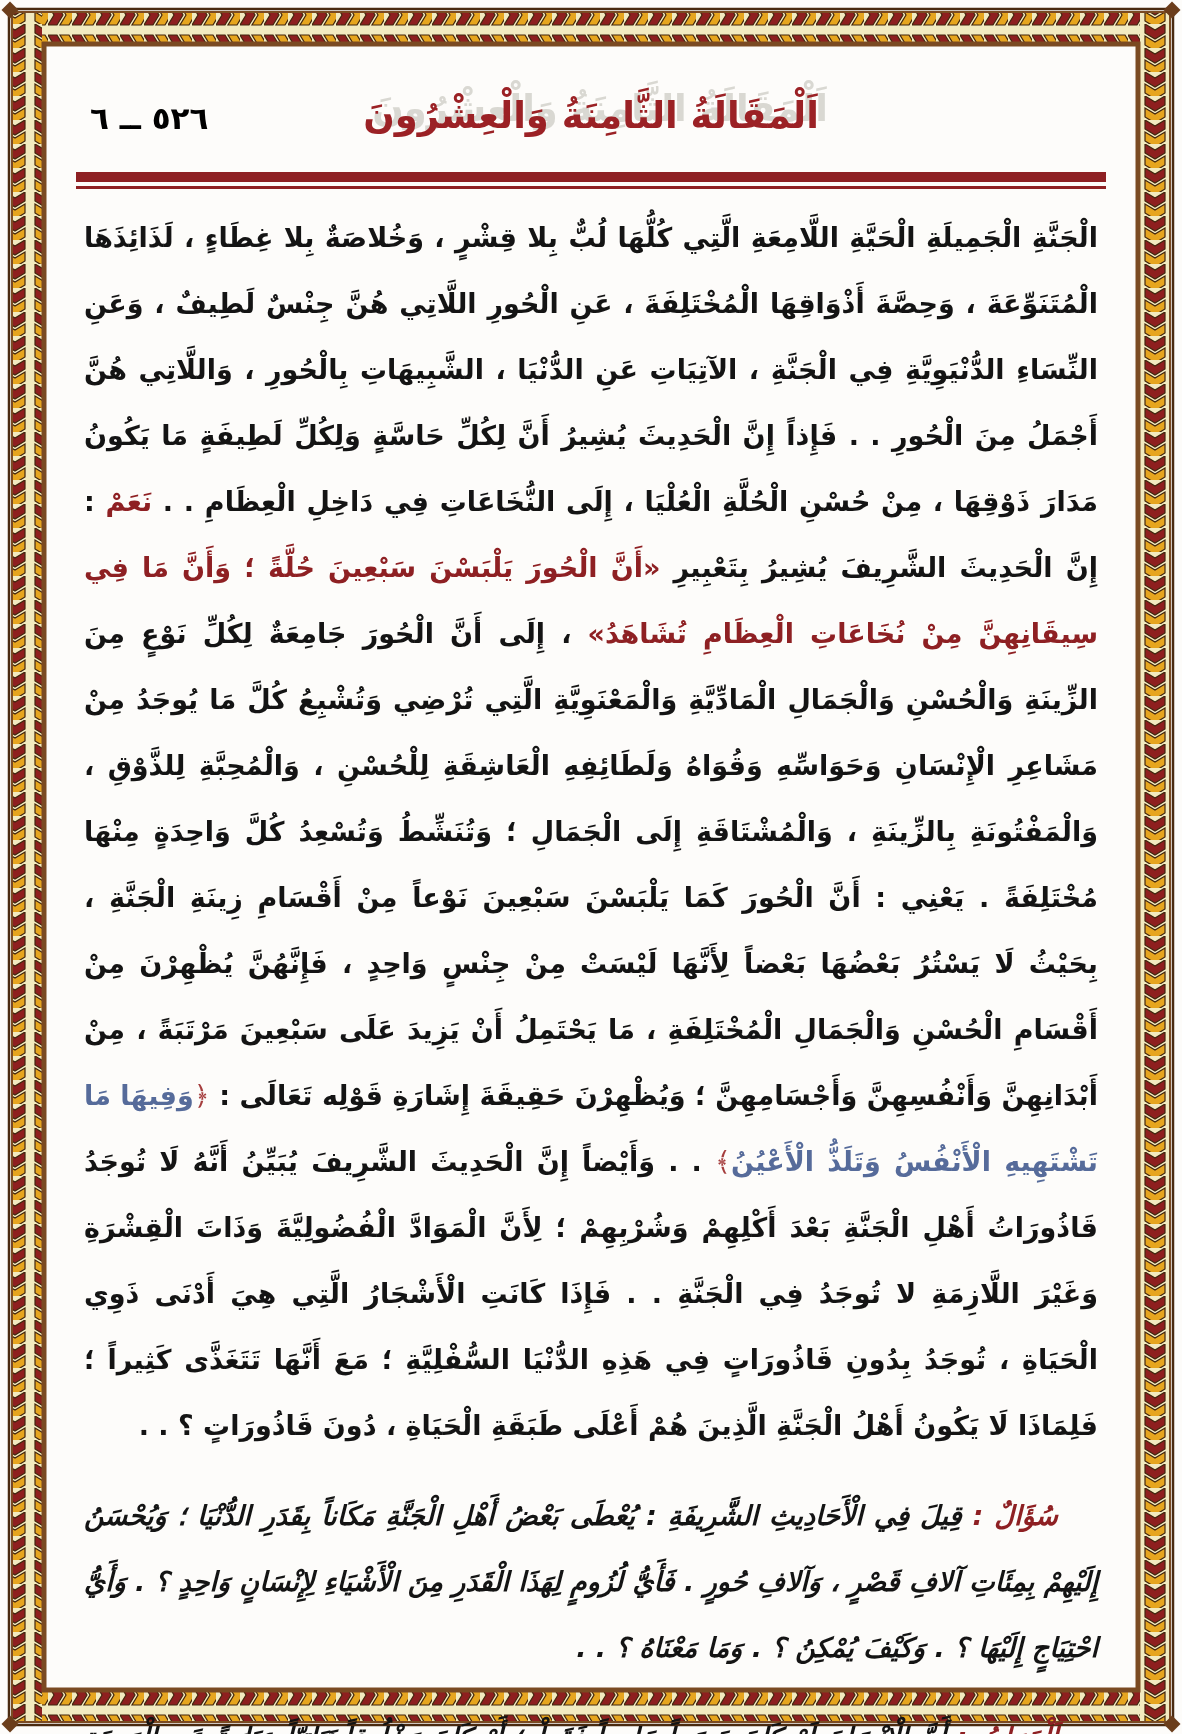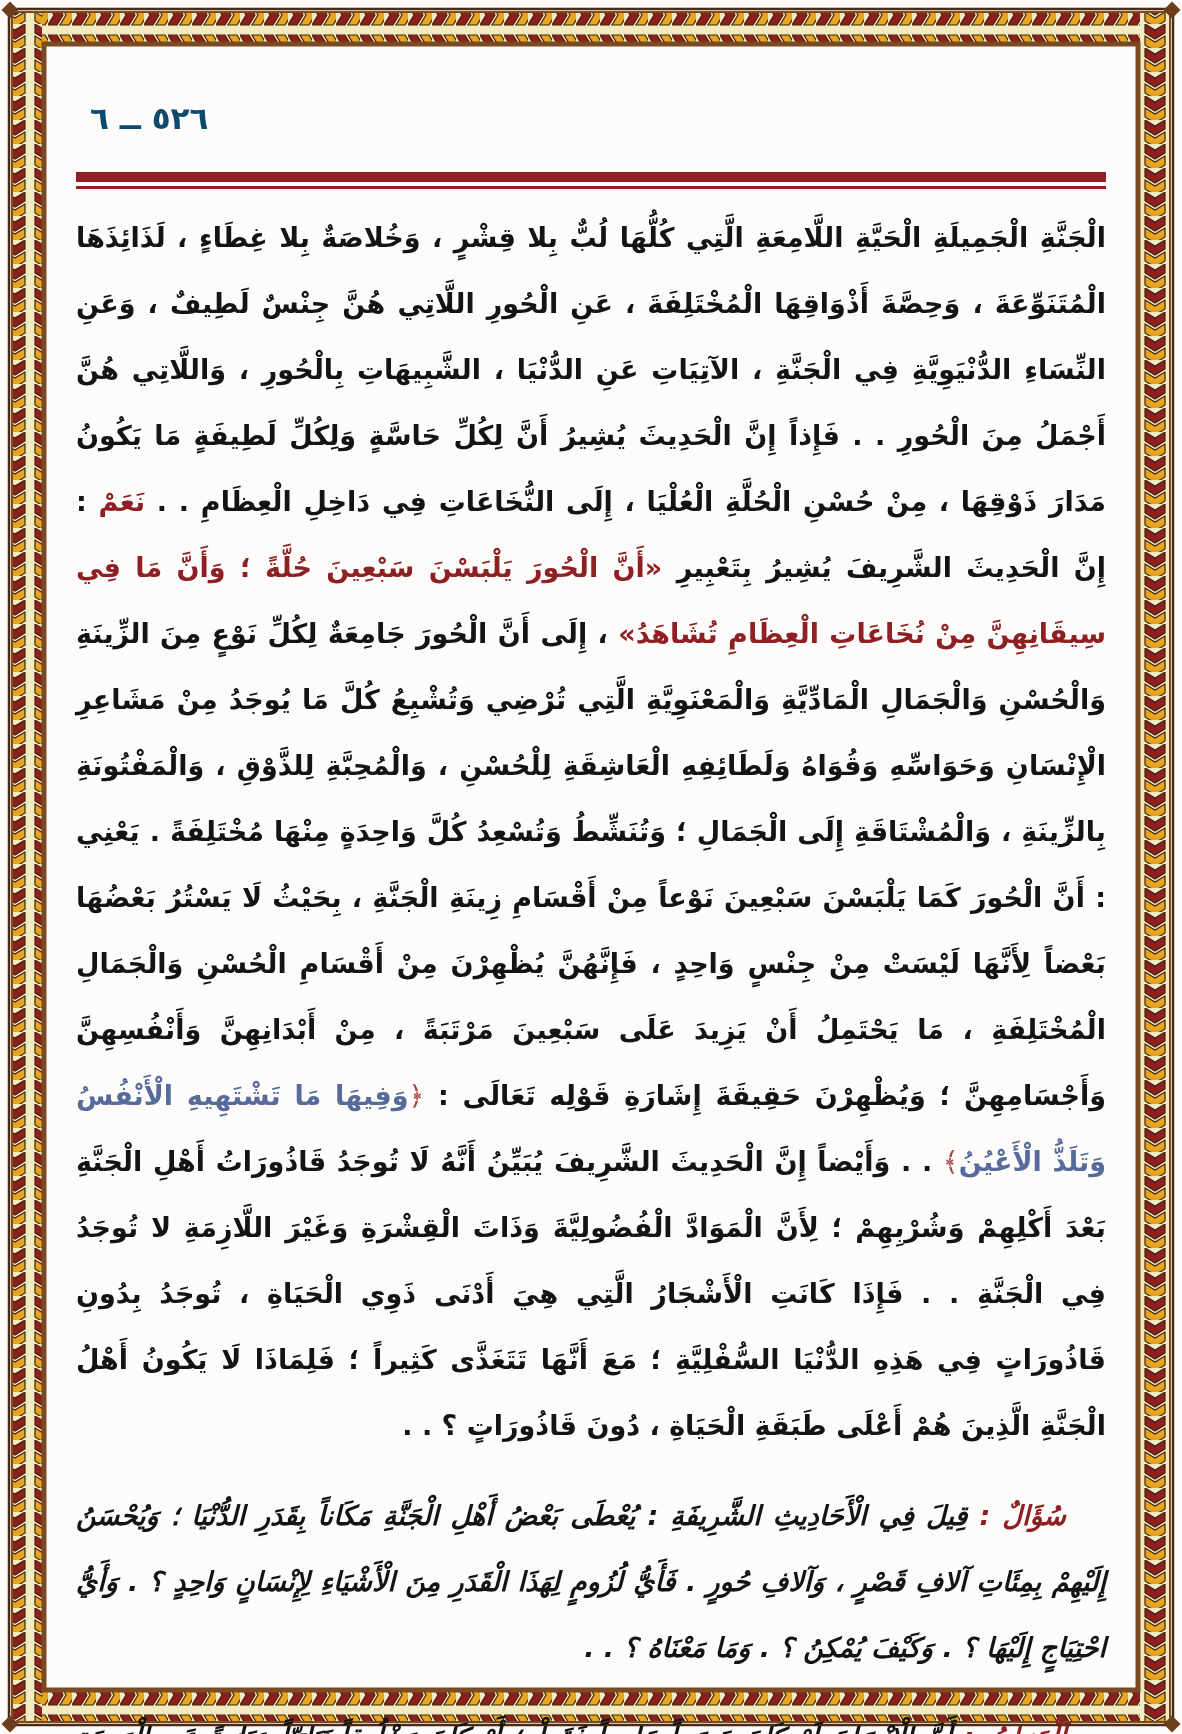--- a/index.html
+++ b/index.html
@@ -40,34 +40,34 @@
     text-shadow: 9px -7px 0 #d9d8d2;
     letter-spacing: 1px;
   }
   .page-number {
     position: absolute;
     left: 14px;
     top: 32px;
     direction: rtl;
     font-size: 31px;
     font-weight: bold;
-    color: #0c4a6e;
+    color: #000000;
   }
   .rule-thick { height: 10px; background: #8e2023; margin-top: 8px; }
   .rule-thin  { height: 3px;  background: #8e2023; margin-top: 4px; }
   .body-text {
     margin-top: 16px;
     font-size: 27px;
     font-weight: bold;
     color: #141414;
     line-height: 66px;
     text-align: justify;
     text-justify: inter-word;
   }
-  .para { margin: 0; }
+  .para { margin: 8px; }
   .para.indented { text-indent: 40px; }
   .para + .para { margin-top: 24px; font-style: italic; }
   .seg-red  { color: #8e2023; }
   .seg-blue { color: #566b9a; }
   .seg-bracket { color: #a53d3d; font-weight: normal; }
 </style>
 </head>
 <body>
 
 <div class="page">
@@ -98,20 +98,21 @@
 
     <rect x="4" y="4" width="12" height="12" fill="#6b3d1b" transform="rotate(45 10 10)"></rect>
     <rect x="1166" y="4" width="12" height="12" fill="#6b3d1b" transform="rotate(45 1172 10)"></rect>
     <rect x="4" y="1718" width="12" height="12" fill="#6b3d1b" transform="rotate(45 10 1724)"></rect>
     <rect x="1166" y="1718" width="12" height="12" fill="#6b3d1b" transform="rotate(45 1172 1724)"></rect>
   </svg>
 
   <div class="content">
 
     <div class="header">
+      <div class="page-title">اَلْمَقَالَةُ الثَّامِنَةُ وَالْعِشْرُونَ</div>
       <div class="page-number">٥٢٦ ــ ٦</div>
     </div>
 
     <div class="rule-thick"></div>
     <div class="rule-thin"></div>
 
     <div class="body-text">
       <p class="para"><span>الْجَنَّةِ الْجَمِيلَةِ الْحَيَّةِ اللَّامِعَةِ الَّتِي كُلُّهَا لُبٌّ بِلا قِشْرٍ ، وَخُلاصَةٌ بِلا غِطَاءٍ ، لَذَائِذَهَا الْمُتَنَوِّعَةَ ، وَحِصَّةَ أَذْوَاقِهَا الْمُخْتَلِفَةَ ، عَنِ الْحُورِ اللَّاتِي هُنَّ جِنْسٌ لَطِيفٌ ، وَعَنِ النِّسَاءِ الدُّنْيَوِيَّةِ فِي الْجَنَّةِ ، الآتِيَاتِ عَنِ الدُّنْيَا ، الشَّبِيهَاتِ بِالْحُورِ ، وَاللَّاتِي هُنَّ أَجْمَلُ مِنَ الْحُورِ . . فَإِذاً إِنَّ الْحَدِيثَ يُشِيرُ أَنَّ لِكُلِّ حَاسَّةٍ وَلِكُلِّ لَطِيفَةٍ مَا يَكُونُ مَدَارَ ذَوْقِهَا ، مِنْ حُسْنِ الْحُلَّةِ الْعُلْيَا ، إِلَى النُّخَاعَاتِ فِي دَاخِلِ الْعِظَامِ . . </span><span class="seg-red">نَعَمْ</span><span> : إِنَّ الْحَدِيثَ الشَّرِيفَ يُشِيرُ بِتَعْبِيرِ </span><span class="seg-red">«أَنَّ الْحُورَ يَلْبَسْنَ سَبْعِينَ حُلَّةً ؛ وَأَنَّ مَا فِي سِيقَانِهِنَّ مِنْ نُخَاعَاتِ الْعِظَامِ تُشَاهَدُ»</span><span> ، إِلَى أَنَّ الْحُورَ جَامِعَةٌ لِكُلِّ نَوْعٍ مِنَ الزِّينَةِ وَالْحُسْنِ وَالْجَمَالِ الْمَادِّيَّةِ وَالْمَعْنَوِيَّةِ الَّتِي تُرْضِي وَتُشْبِعُ كُلَّ مَا يُوجَدُ مِنْ مَشَاعِرِ الْإِنْسَانِ وَحَوَاسِّهِ وَقُوَاهُ وَلَطَائِفِهِ الْعَاشِقَةِ لِلْحُسْنِ ، وَالْمُحِبَّةِ لِلذَّوْقِ ، وَالْمَفْتُونَةِ بِالزِّينَةِ ، وَالْمُشْتَاقَةِ إِلَى الْجَمَالِ ؛ وَتُنَشِّطُ وَتُسْعِدُ كُلَّ وَاحِدَةٍ مِنْهَا مُخْتَلِفَةً . يَعْنِي : أَنَّ الْحُورَ كَمَا يَلْبَسْنَ سَبْعِينَ نَوْعاً مِنْ أَقْسَامِ زِينَةِ الْجَنَّةِ ، بِحَيْثُ لَا يَسْتُرُ بَعْضُهَا بَعْضاً لِأَنَّهَا لَيْسَتْ مِنْ جِنْسٍ وَاحِدٍ ، فَإِنَّهُنَّ يُظْهِرْنَ مِنْ أَقْسَامِ الْحُسْنِ وَالْجَمَالِ الْمُخْتَلِفَةِ ، مَا يَحْتَمِلُ أَنْ يَزِيدَ عَلَى سَبْعِينَ مَرْتَبَةً ، مِنْ أَبْدَانِهِنَّ وَأَنْفُسِهِنَّ وَأَجْسَامِهِنَّ ؛ وَيُظْهِرْنَ حَقِيقَةَ إِشَارَةِ قَوْلِه تَعَالَى : </span><span class="seg-bracket">﴿</span><span class="seg-blue">وَفِيهَا مَا تَشْتَهِيهِ الْأَنْفُسُ وَتَلَذُّ الْأَعْيُنُ</span><span class="seg-bracket">﴾</span><span> . . وَأَيْضاً إِنَّ الْحَدِيثَ الشَّرِيفَ يُبَيِّنُ أَنَّهُ لَا تُوجَدُ قَاذُورَاتُ أَهْلِ الْجَنَّةِ بَعْدَ أَكْلِهِمْ وَشُرْبِهِمْ ؛ لِأَنَّ الْمَوَادَّ الْفُضُولِيَّةَ وَذَاتَ الْقِشْرَةِ وَغَيْرَ اللَّازِمَةِ لا تُوجَدُ فِي الْجَنَّةِ . . فَإِذَا كَانَتِ الْأَشْجَارُ الَّتِي هِيَ أَدْنَى ذَوِي الْحَيَاةِ ، تُوجَدُ بِدُونِ قَاذُورَاتٍ فِي هَذِهِ الدُّنْيَا السُّفْلِيَّةِ ؛ مَعَ أَنَّهَا تَتَغَذَّى كَثِيراً ؛ فَلِمَاذَا لَا يَكُونُ أَهْلُ الْجَنَّةِ الَّذِينَ هُمْ أَعْلَى طَبَقَةِ الْحَيَاةِ ، دُونَ قَاذُورَاتٍ ؟ . .</span></p>
       <p class="para indented"><span class="seg-red">سُؤَالٌ : </span><span>قِيلَ فِي الْأَحَادِيثِ الشَّرِيفَةِ : يُعْطَى بَعْضُ أَهْلِ الْجَنَّةِ مَكَاناً بِقَدَرِ الدُّنْيَا ؛ وَيُحْسَنُ إِلَيْهِمْ بِمِئَاتِ آلافِ قَصْرٍ ، وَآلافِ حُورٍ . فَأَيُّ لُزُومٍ لِهَذَا الْقَدَرِ مِنَ الْأَشْيَاءِ لِإِنْسَانٍ وَاحِدٍ ؟ . وَأَيُّ احْتِيَاجٍ إِلَيْهَا ؟ . وَكَيْفَ يُمْكِنُ ؟ . وَمَا مَعْنَاهُ ؟ . .</span></p>
       <p class="para indented"><span class="seg-red">اَلْجَوَابُ : </span><span>أَنَّ الْإِنْسَانَ لَوْ كَانَ جَسَداً جَامِداً فَقَطْ ؛ أَوْ كَانَ مَخْلُوقاً نَبَاتِيّاً عِبَارَةً عَنِ الْمَعِدَةِ فَقَطْ ؛ أَوْ كَانَ عِبَارَةً عَنْ شَخْصٍ جِسْمَانِيٍّ وَجِسْمٍ حَيَوَانِيٍّ مُقَيَّدٍ وَثَقِيلٍ ، مُؤَقَّتٍ</span></p>

